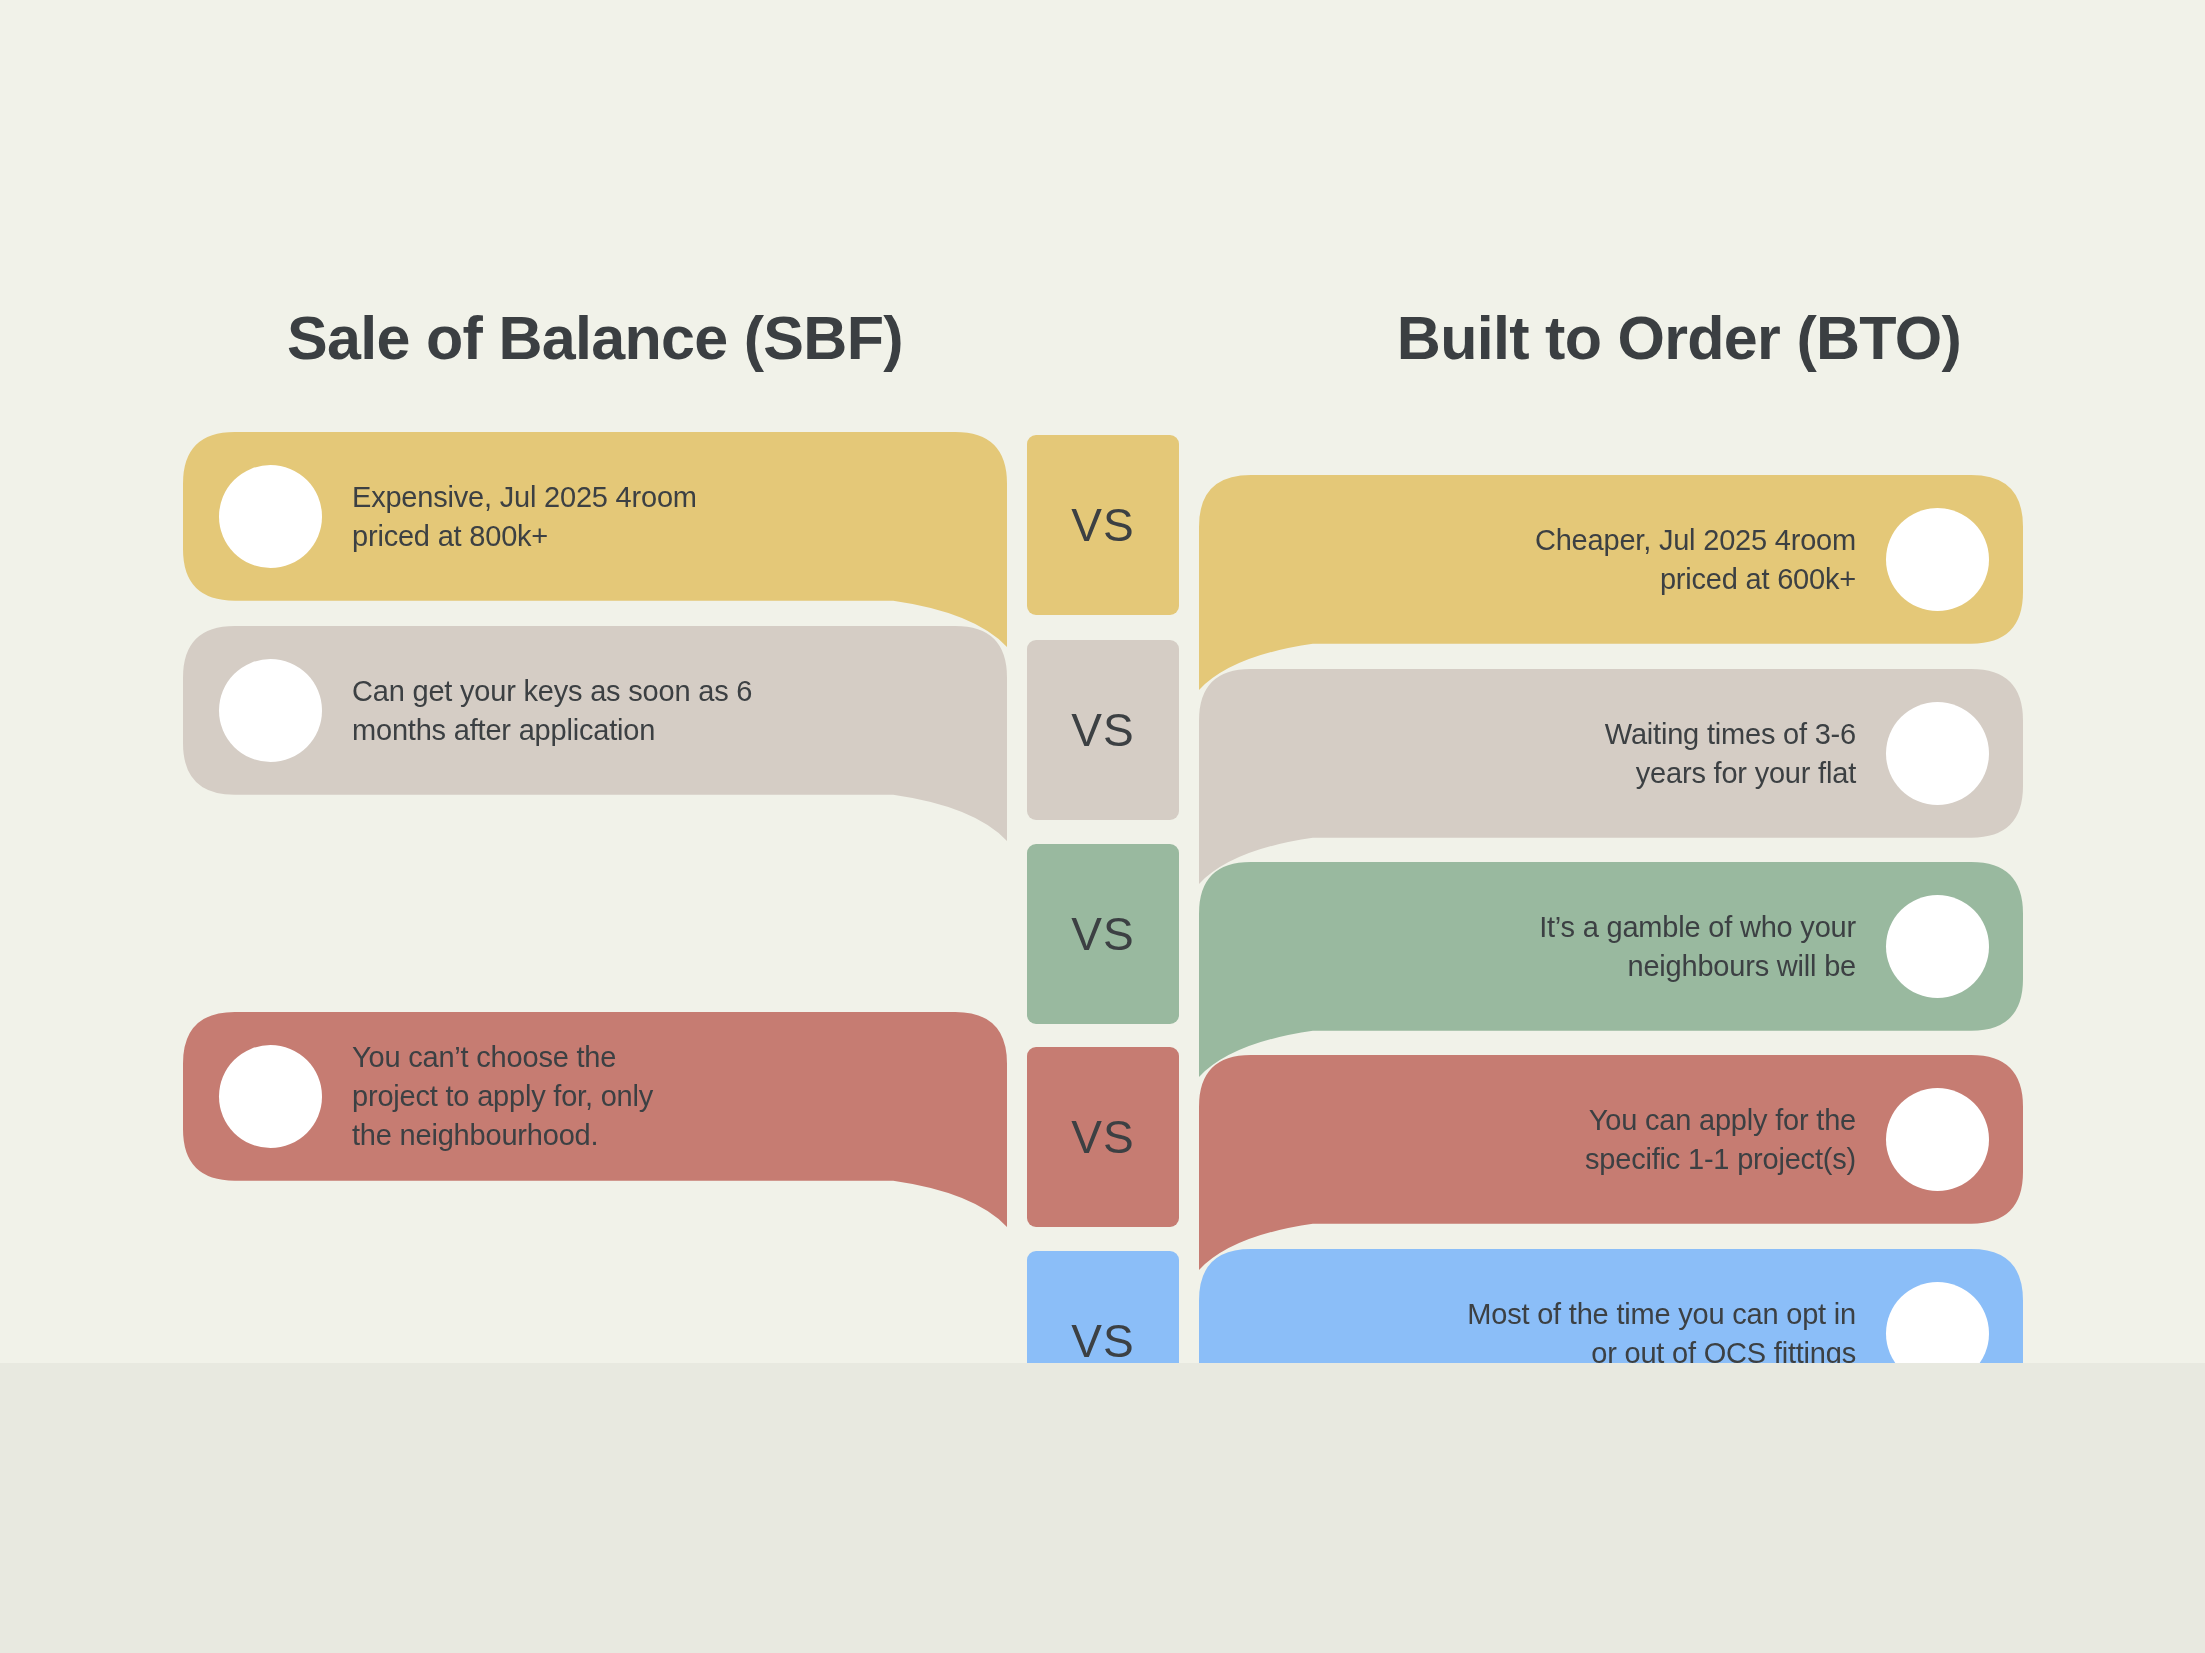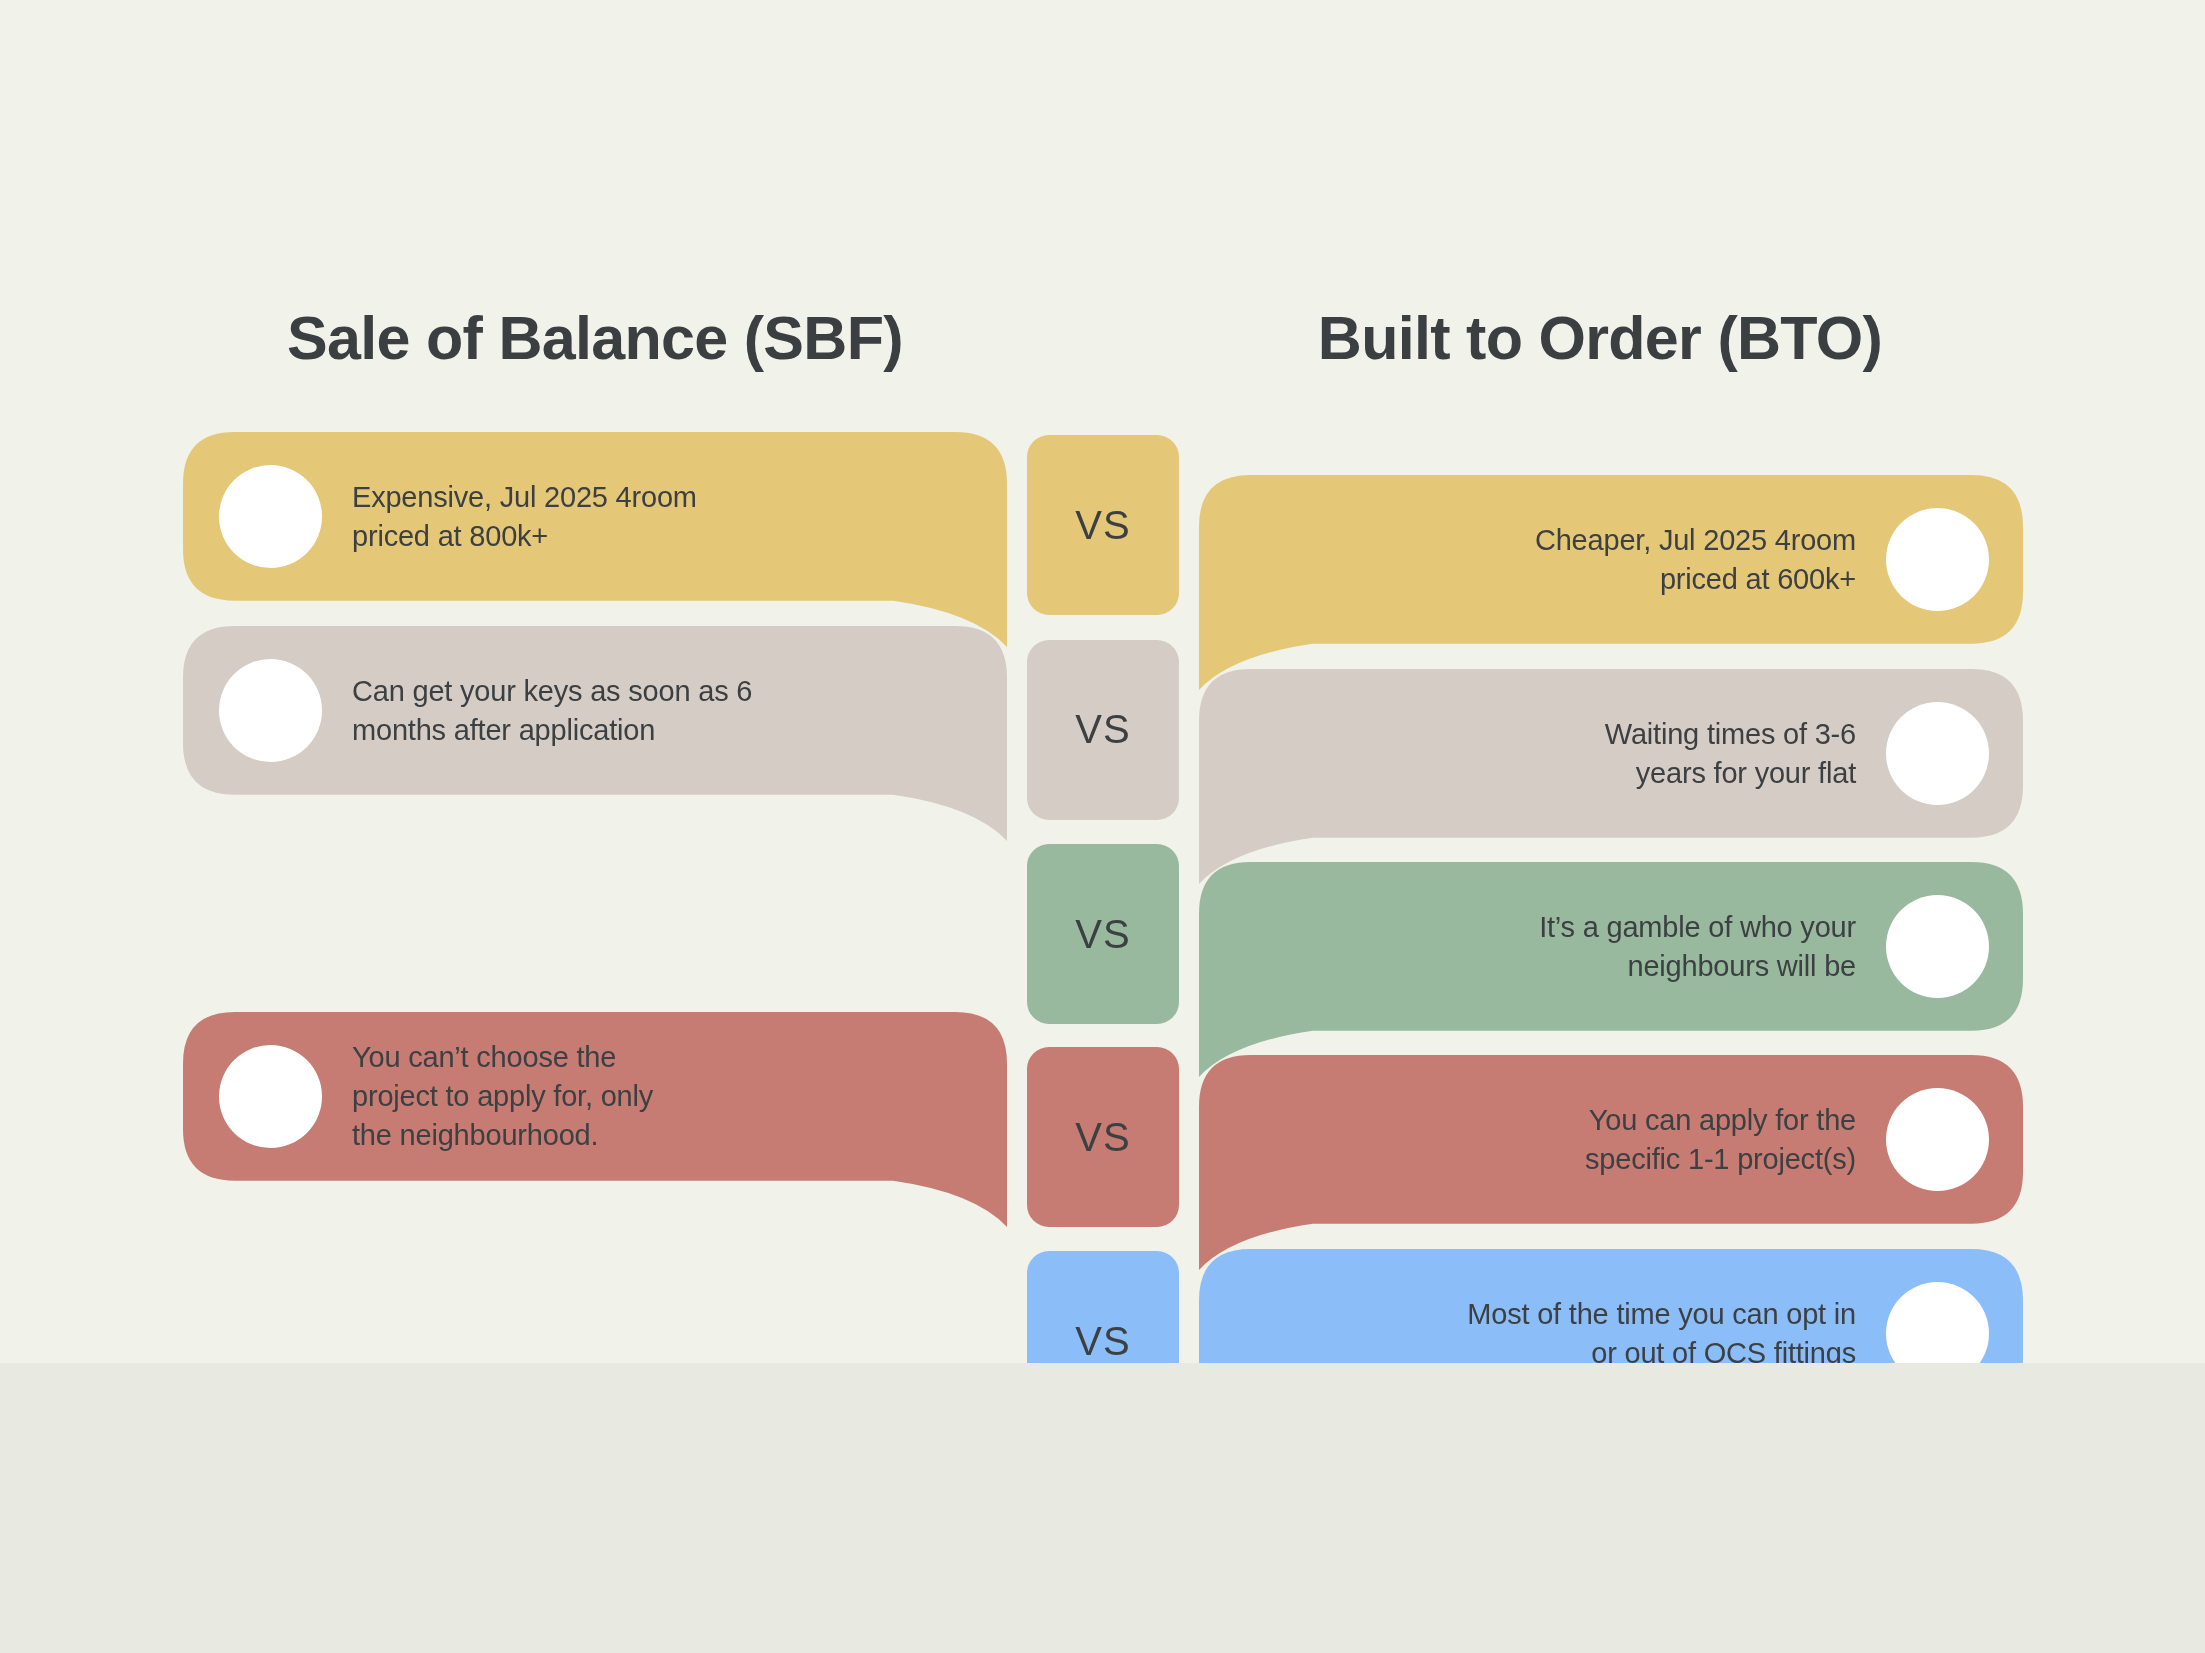--- a/index.html
+++ b/index.html
@@ -10,21 +10,21 @@
     overflow:hidden;
     font-family:"Liberation Sans",sans-serif;
   }
   .col-title{
     position:absolute;top:303px;width:824px;
     text-align:center;font-weight:bold;font-size:61px;
     letter-spacing:-0.7px;color:var(--title-color,#3b3f42);
     white-space:nowrap;
   }
   .title-left{left:183px;}
-  .title-right{left:1188px;}
+  .title-right{left:1267px;}
   .row{position:absolute;left:0;width:2205px;height:227px;}
   .pill{
     position:absolute;top:0;width:824px;height:217px;
     color:var(--row-color,#ccc);
   }
   .pill-left{left:183px;}
   .pill-right{left:1199px;margin-top:43px;}
   .pill svg{position:absolute;left:0;top:0;width:824px;height:217px;display:block;}
   .dot{
     position:absolute;top:33px;width:103px;height:103px;
@@ -36,23 +36,23 @@
     position:absolute;top:0;height:169px;width:600px;
     display:flex;align-items:center;
     font-size:29px;line-height:39px;letter-spacing:-0.2px;
     color:var(--text-color,#3c4043);
     white-space:pre-line;
   }
   .pill-left .pill-text{left:169px;text-align:left;}
   .pill-right .pill-text{right:167px;text-align:right;justify-content:flex-end;}
   .vs{
     position:absolute;left:1027px;width:152px;height:180px;
-    border-radius:22px;background:var(--row-color,#ccc);
+    border-radius:9px;background:var(--row-color,#ccc);
     display:flex;align-items:center;justify-content:center;
-    font-size:40px;letter-spacing:1px;
+    font-size:46px;letter-spacing:1px;
     color:var(--text-color,#3c4043);
   }
   
   .row-0{top:432px;}  .row-0 .vs{top:3.4px;}
   .row-1{top:626px;}  .row-1 .vs{top:13.8px;}
   .row-2{top:819px;} .row-2 .vs{top:25px;}
   .row-3{top:1012px;} .row-3 .vs{top:35px;}
   .row-4{top:1206px;} .row-4 .vs{top:45px;}
 </style>
 </head>

